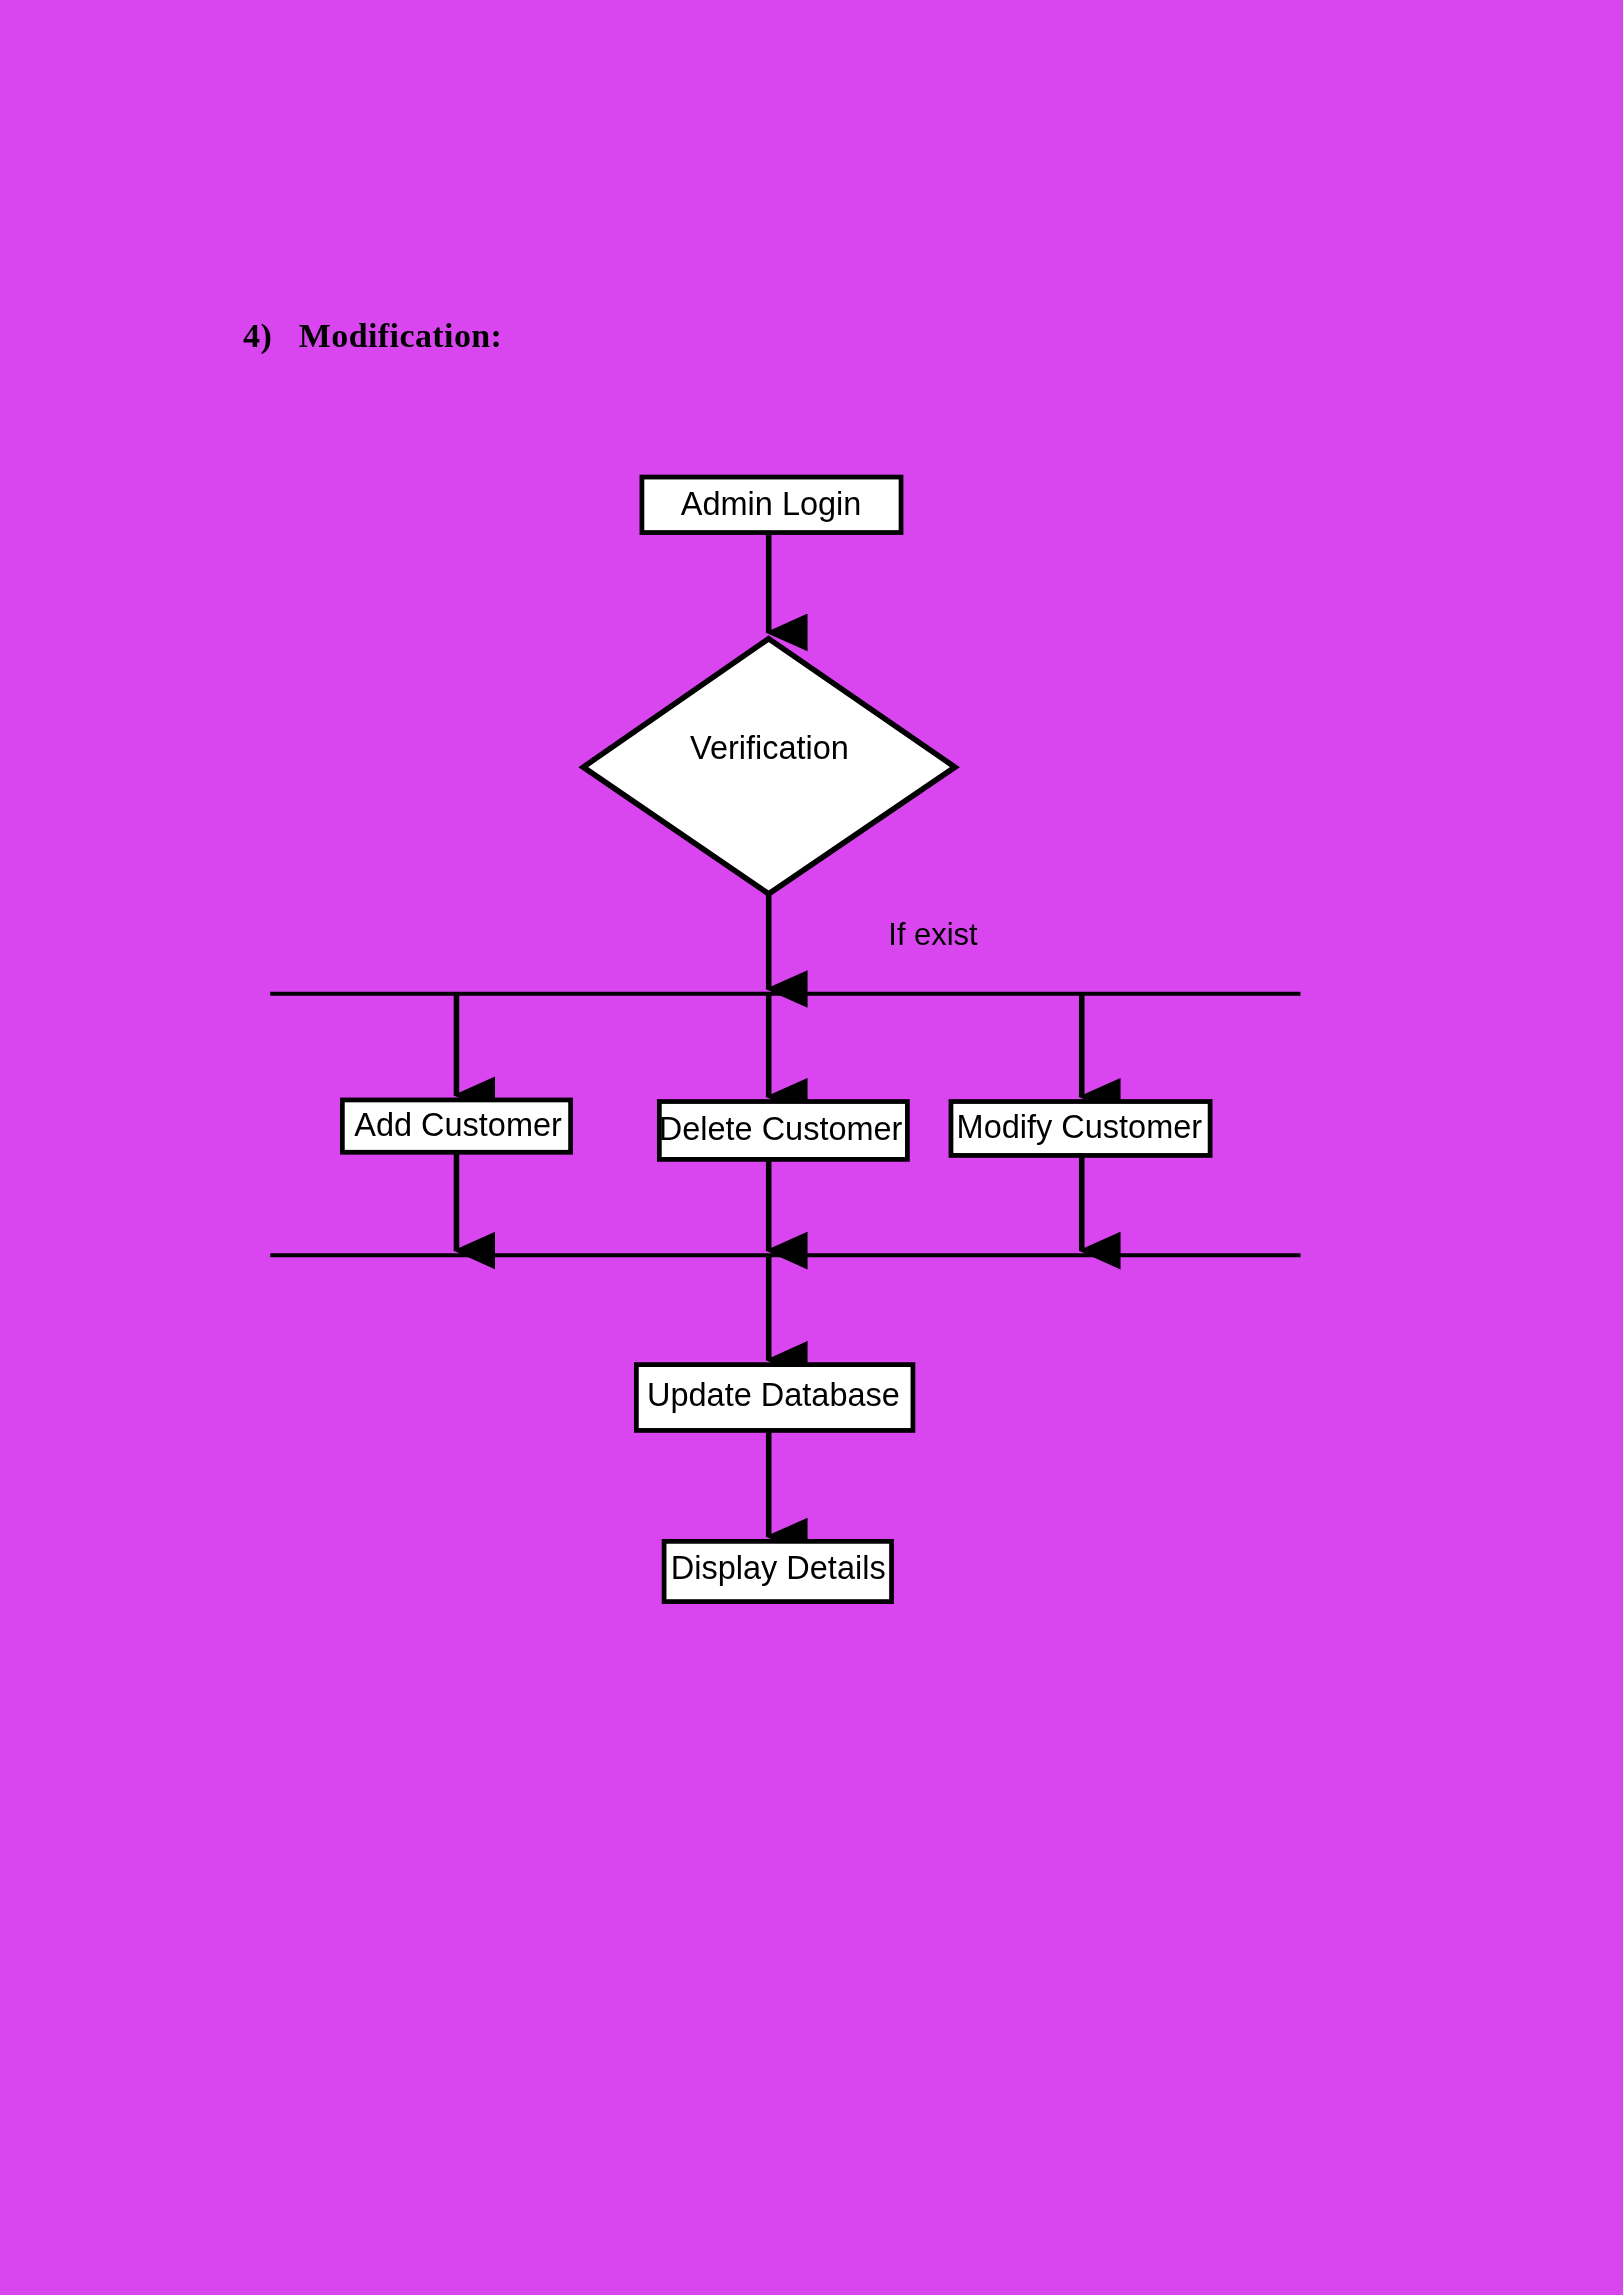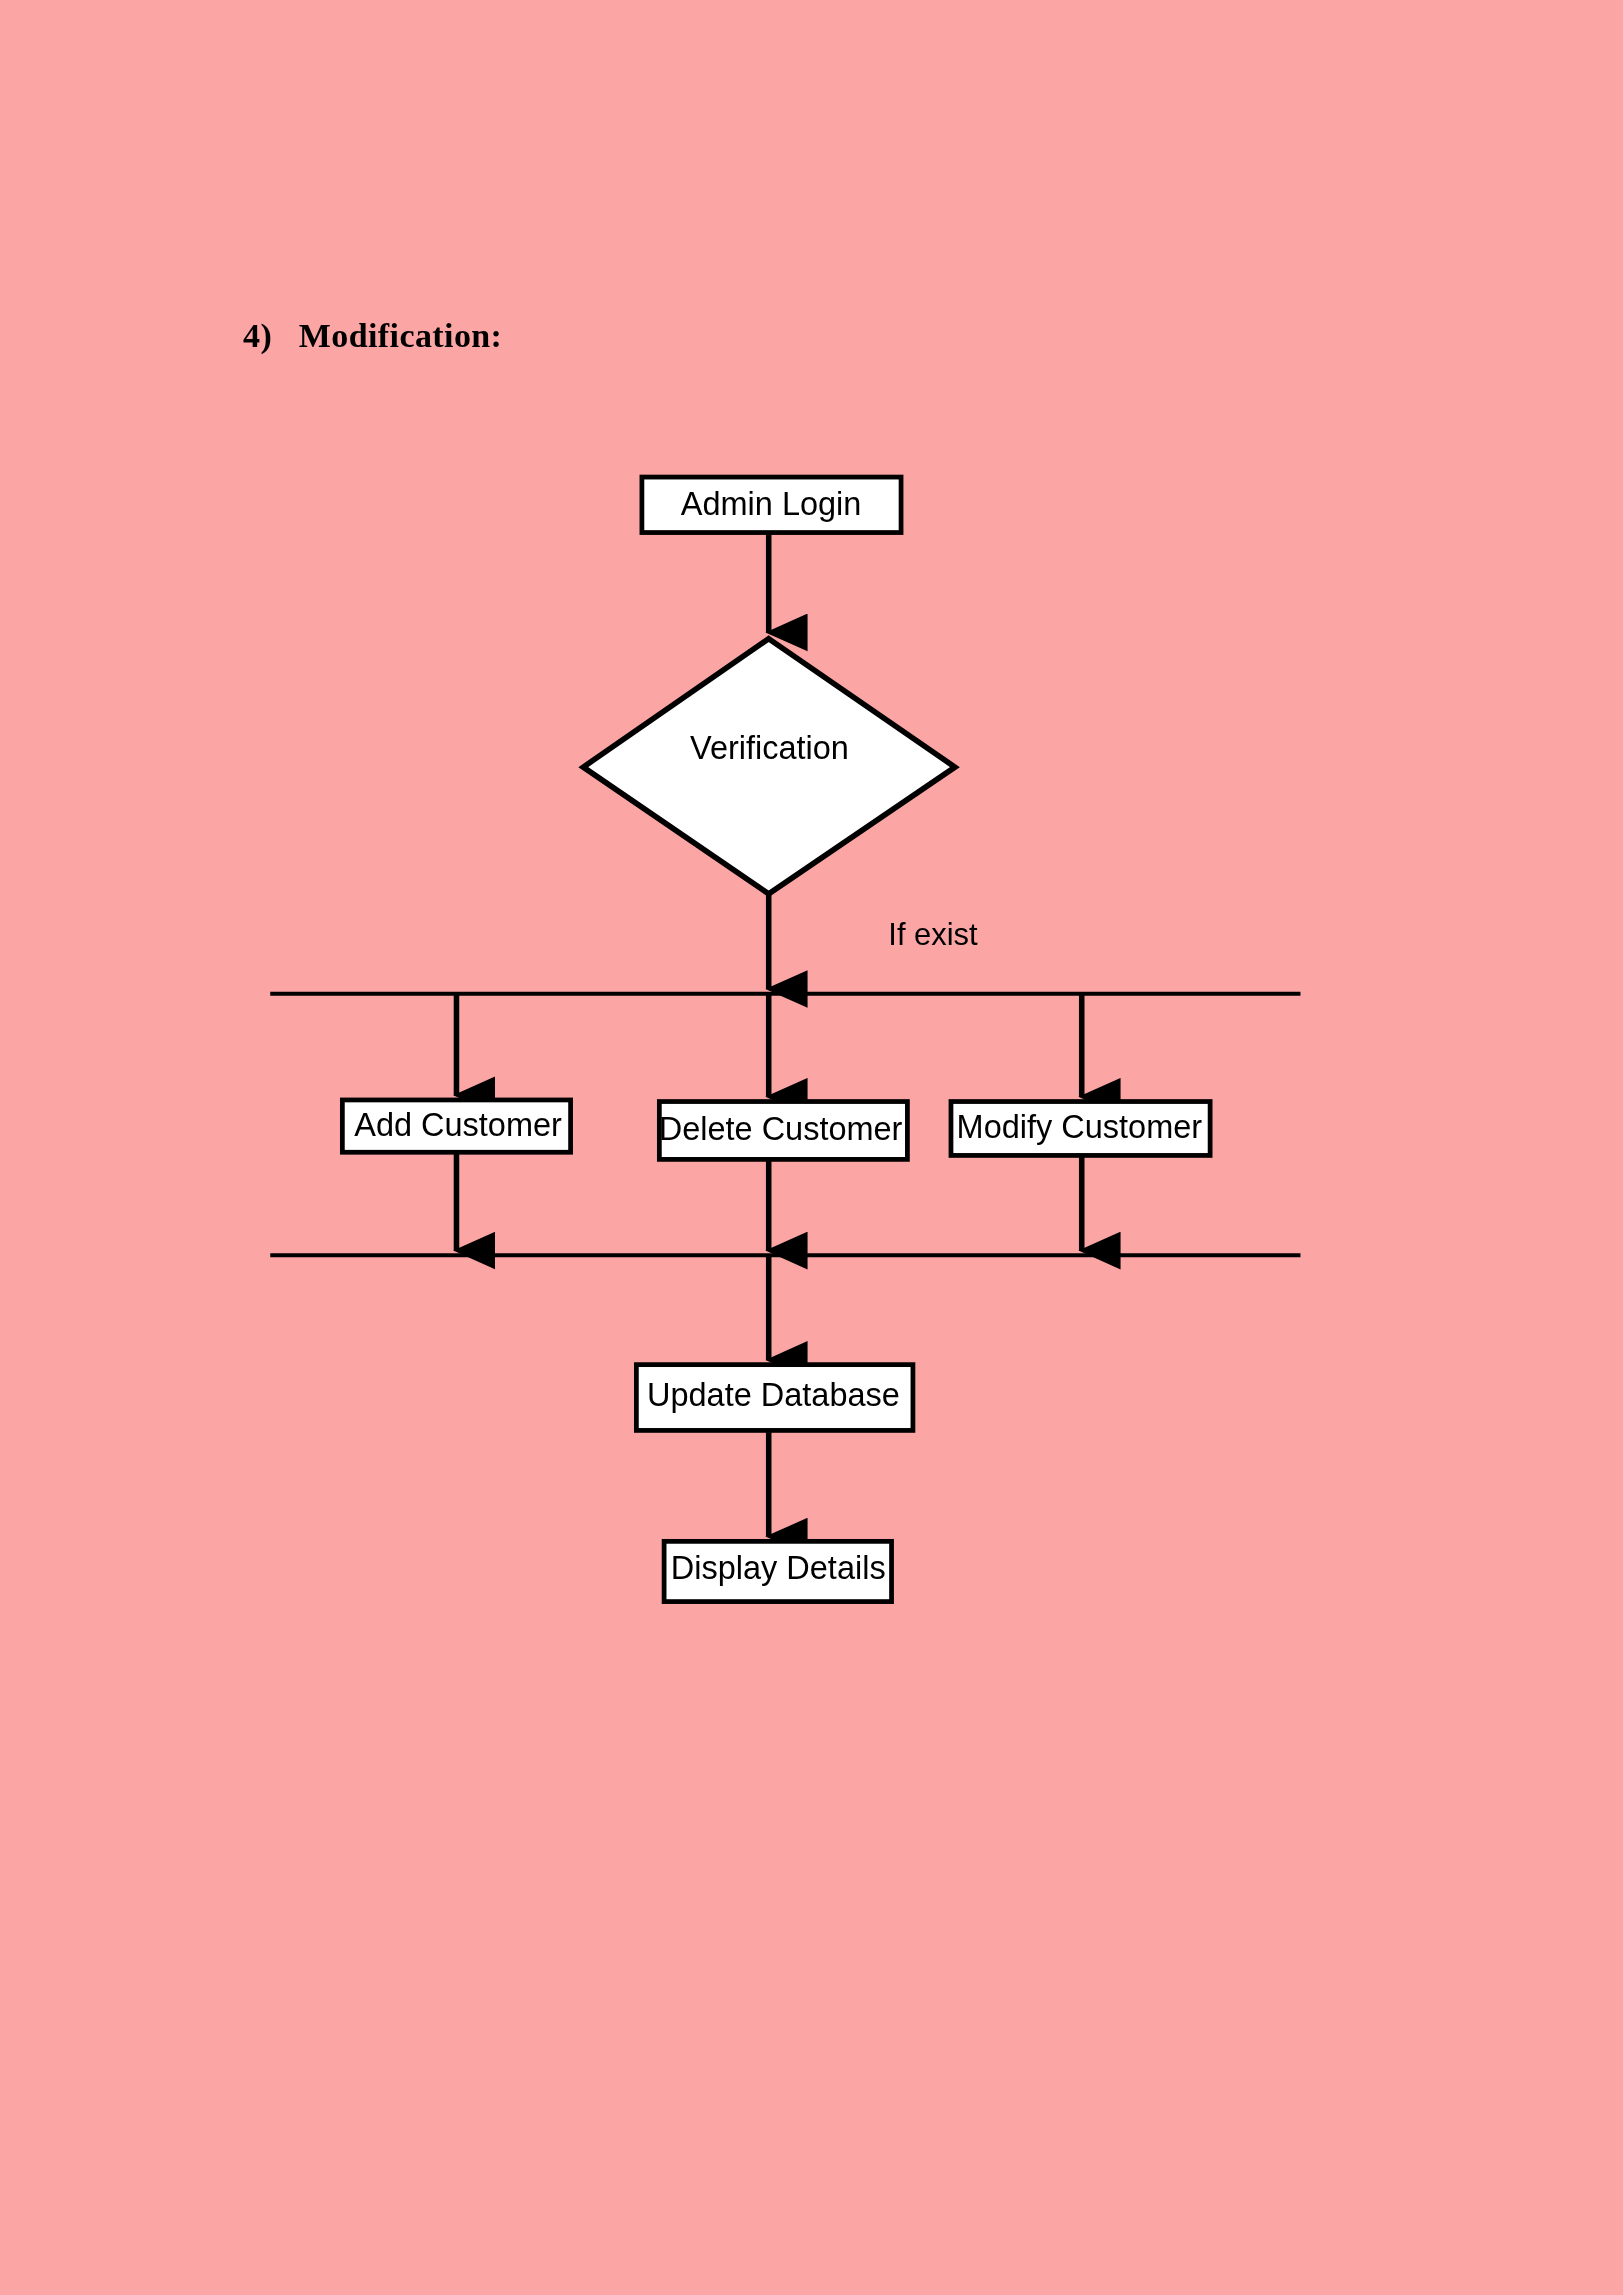--- a/index.html
+++ b/index.html
@@ -10,21 +10,21 @@
   body {
     width: 1623px;
     height: 2295px;
     font-family: "Liberation Sans", sans-serif;
     position: relative;
     overflow: hidden;
   }
   .page {
     position: absolute;
     inset: 0;
-    background: #fca5a5;
+    background: #d946ef;
   }
   .heading {
     position: absolute;
     left: 243px;
     top: 317px;
     font-family: "Liberation Serif", serif;
     font-weight: bold;
     font-size: 34px;
     letter-spacing: 0.4px;
     color: #000000;

